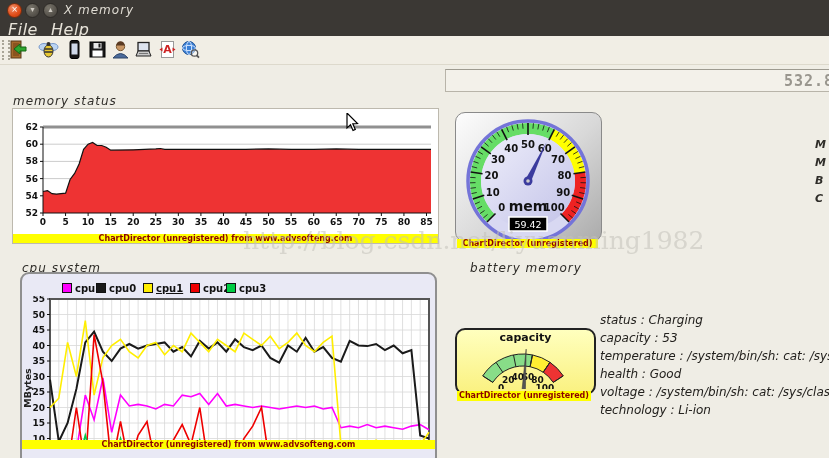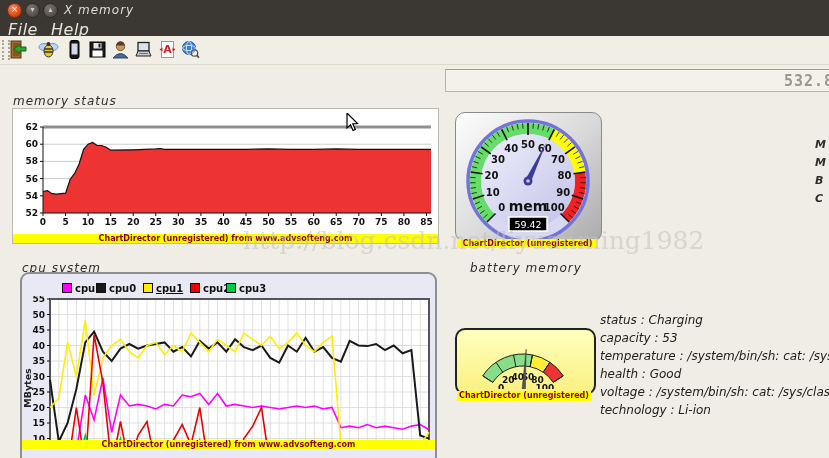--- a/index.html
+++ b/index.html
@@ -408,20 +408,21 @@
         <polyline points="28.0,170.4 36.8,167.3 45.6,164.2 54.4,154.9 63.3,99.1 72.1,123.9 80.9,82.0 89.7,136.3 98.5,99.1 107.3,110.0 116.1,108.4 125.0,110.0 133.8,113.0 142.6,108.4 151.4,110.0 160.2,99.1 169.0,100.7 177.8,97.5 186.7,108.4 195.5,97.5 204.3,110.0 213.1,108.4 221.9,110.0 230.7,111.5 239.5,110.0 248.3,111.5 257.2,113.0 266.0,111.5 274.8,110.0 283.6,111.5 292.4,110.0 301.2,113.0 310.0,111.5 318.9,131.7 327.7,130.1 336.5,131.7 345.3,128.6 354.1,131.7 362.9,130.1 371.7,131.7 380.6,133.2 389.4,130.1 398.2,128.6 407.0,133.8" fill="none" stroke="#FF00FF" stroke-width="1.6"></polyline>
         <polyline points="28.0,83.6 36.8,145.6 45.6,127.0 54.4,92.9 63.3,46.4 72.1,35.6 80.9,55.7 89.7,65.0 98.5,52.6 107.3,48.0 116.1,52.6 125.0,49.5 133.8,48.0 142.6,46.4 151.4,55.7 160.2,51.1 169.0,60.4 177.8,44.9 186.7,52.6 195.5,46.4 204.3,55.7 213.1,43.3 221.9,51.1 230.7,54.1 239.5,49.5 248.3,61.9 257.2,66.6 266.0,49.5 274.8,55.7 283.6,41.8 292.4,55.7 301.2,51.1 310.0,61.9 318.9,65.6 327.7,44.9 336.5,49.5 345.3,50.1 354.1,48.0 362.9,54.1 371.7,49.5 380.6,57.3 389.4,54.1 398.2,139.4 407.0,142.5" fill="none" stroke="#1A1A1A" stroke-width="2"></polyline>
         <polyline points="28.0,111.5 36.8,102.2 45.6,46.4 54.4,80.5 63.3,24.7 72.1,99.1 80.9,61.9 89.7,49.5 98.5,43.3 107.3,55.7 116.1,61.9 125.0,49.5 133.8,46.4 142.6,58.8 151.4,49.5 160.2,55.7 169.0,37.1 177.8,46.4 186.7,55.7 195.5,43.3 204.3,49.5 213.1,55.7 221.9,37.1 230.7,43.3 239.5,49.5 248.3,40.2 257.2,52.6 266.0,46.4 274.8,37.1 283.6,49.5 292.4,55.7 301.2,46.4 310.0,40.2 318.9,148.7 327.7,147.2 336.5,145.6 345.3,148.7 354.1,144.1 362.9,148.7 371.7,145.6 380.6,147.2 389.4,145.6 398.2,148.7 407.0,136.3" fill="none" stroke="#FFEE00" stroke-width="1.6"></polyline>
         <polyline points="28.0,172.0 36.8,172.0 45.6,172.0 54.4,111.5 63.3,170.4 72.1,38.6 80.9,86.7 89.7,170.4 98.5,125.5 107.3,170.4 116.1,139.4 125.0,125.5 133.8,170.4 142.6,172.0 151.4,144.1 160.2,128.6 169.0,148.7 177.8,111.5 186.7,172.0 195.5,172.0 204.3,172.0 213.1,172.0 221.9,142.5 230.7,130.1 239.5,111.5 248.3,172.0 257.2,172.0 266.0,172.0 274.8,172.0 283.6,172.0 292.4,172.0 301.2,172.0 310.0,172.0 318.9,172.0 327.7,172.0 336.5,172.0 345.3,172.0 354.1,172.0 362.9,172.0 371.7,172.0 380.6,172.0 389.4,172.0 398.2,172.0 407.0,172.0" fill="none" stroke="#EE0000" stroke-width="1.6"></polyline>
         <polyline points="28.0,172.0 36.8,172.0 45.6,172.0 54.4,172.0 63.3,139.4 72.1,172.0 80.9,172.0 89.7,172.0 98.5,142.5 107.3,172.0 116.1,172.0 125.0,172.0 133.8,145.6 142.6,172.0 151.4,172.0 160.2,172.0 169.0,172.0 177.8,144.1 186.7,172.0 195.5,172.0 204.3,172.0 213.1,172.0 221.9,172.0 230.7,172.0 239.5,148.7 248.3,172.0 257.2,172.0 266.0,172.0 274.8,172.0 283.6,172.0 292.4,172.0 301.2,172.0 310.0,172.0 318.9,172.0 327.7,172.0 336.5,172.0 345.3,172.0 354.1,172.0 362.9,172.0 371.7,172.0 380.6,172.0 389.4,172.0 398.2,172.0 407.0,172.0" fill="none" stroke="#00CC44" stroke-width="1.6"></polyline>
       </svg>
     <div class="cpu-banner">ChartDirector (unregistered) from www.advsofteng.com</div>
   </div>
 
   <div class="batt-panel">
+    <div class="batt-title">capacity</div>
     <svg id="batt-svg" width="133" height="47" style="position:absolute;left:0;top:12px;">
         <path d="M25.743812738619653,33.8573263192787 A48,48 0 0 1 75.48755233819804,12.946983618157347 L73.11566425364853,24.710237713618014 A36,36 0 0 0 35.80785955396474,40.39299473945902 Z" fill="#88DD88" stroke="#222" stroke-width="1"></path>
         <path d="M75.48755233819804,12.946983618157347 A48,48 0 0 1 92.98000213690227,20.30013243482103 L86.2350016026767,30.225099326115775 A36,36 0 0 0 73.11566425364853,24.710237713618014 Z" fill="#FFEE33" stroke="#222" stroke-width="1"></path>
         <path d="M92.98000213690227,20.30013243482103 A48,48 0 0 1 106.25618726138035,33.8573263192787 L96.19214044603527,40.39299473945902 A36,36 0 0 0 86.2350016026767,30.225099326115775 Z" fill="#EE3333" stroke="#222" stroke-width="1"></path>
         <line x1="35.80785955396474" y1="40.39299473945902" x2="25.743812738619653" y2="33.8573263192787" stroke="#222" stroke-width="1"></line>
         <text x="44.19456523341898" y="48.839385089609294" text-anchor="middle" font-size="9" font-weight="bold" fill="#111">0</text>
         <line x1="45.764998397323296" y1="30.225099326115775" x2="39.01999786309773" y2="20.30013243482103" stroke="#222" stroke-width="1"></line>
         <text x="51.385832175844605" y="41.49590506886139" text-anchor="middle" font-size="9" font-weight="bold" fill="#111">20</text>
         <line x1="58.88433574635146" y1="24.710237713618014" x2="56.51244766180194" y2="12.946983618157347" stroke="#222" stroke-width="1"></line>
         <text x="60.86090915014272" y="37.51294945983523" text-anchor="middle" font-size="9" font-weight="bold" fill="#111">40</text>

